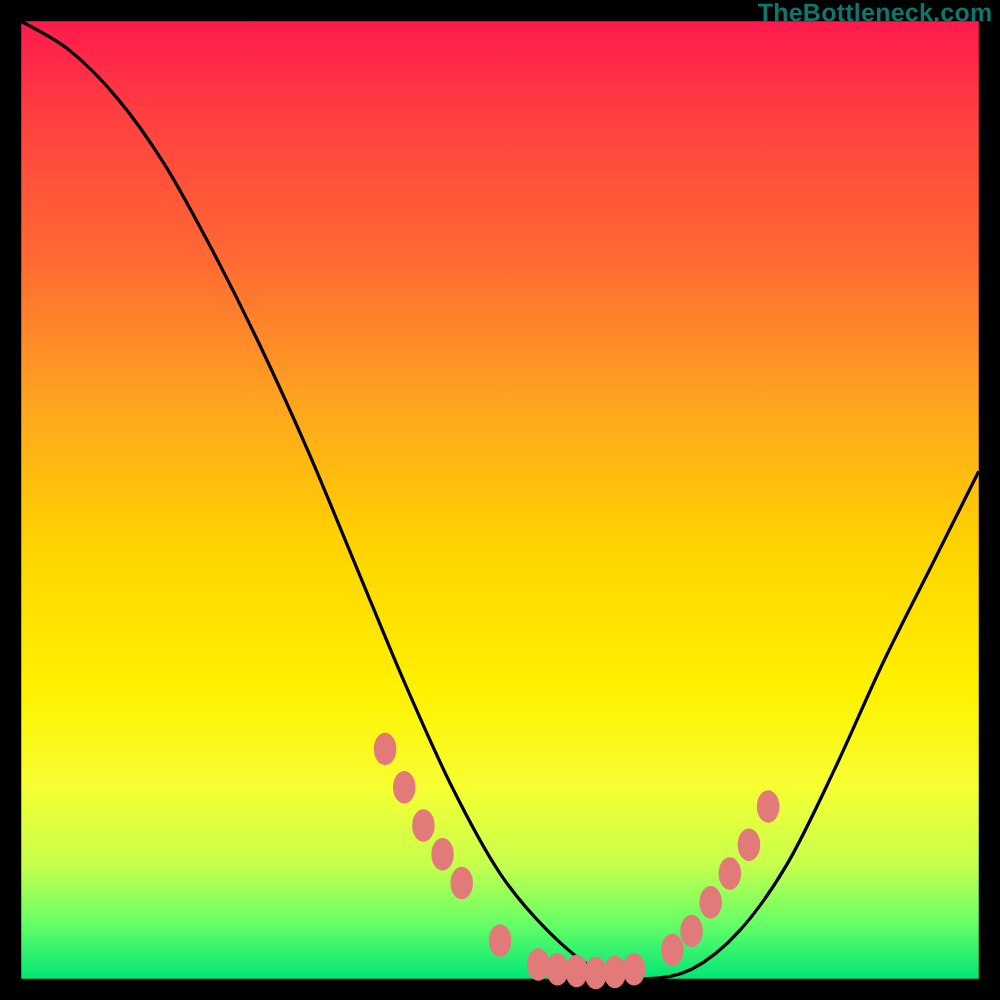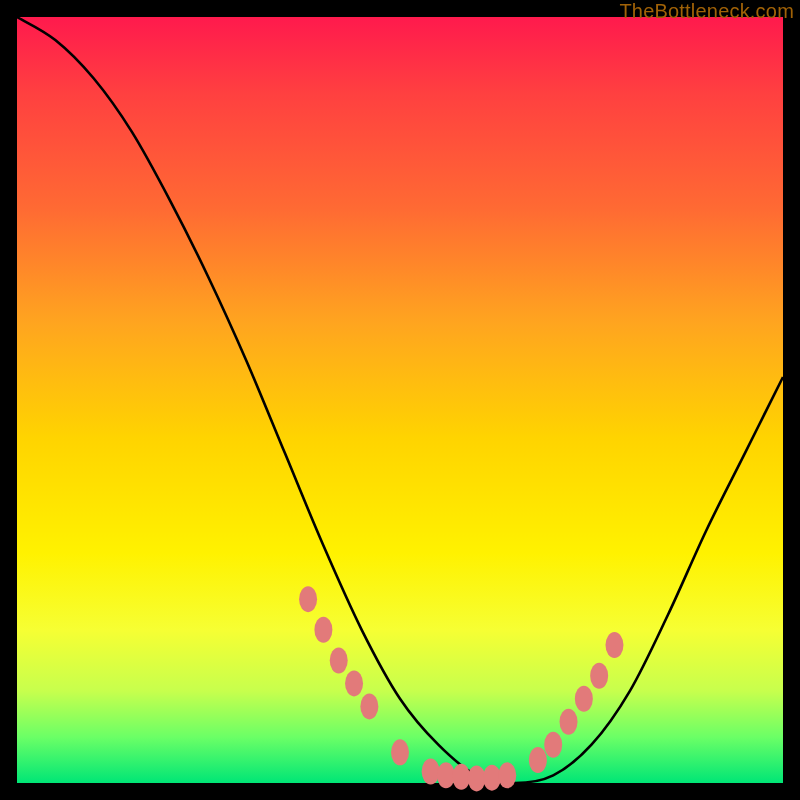--- a/index.html
+++ b/index.html
@@ -26,23 +26,23 @@
       #fff200 70%,
       #f6ff33 80%,
       #c7ff4d 88%,
       #6bff66 94%,
       #00e676 100%);
   }
   .attribution {
     position: absolute;
     top: 0;
     right: 6px;
-    color: #a16207;
+    color: #0f766e;
     font-size: 20px;
-    font-weight: 400;
+    font-weight: 700;
     letter-spacing: 0.2px;
   }
   svg.curve {
     position: absolute;
     left: 0;
     top: 0;
     width: 766px;
     height: 766px;
     overflow: visible;
   }

